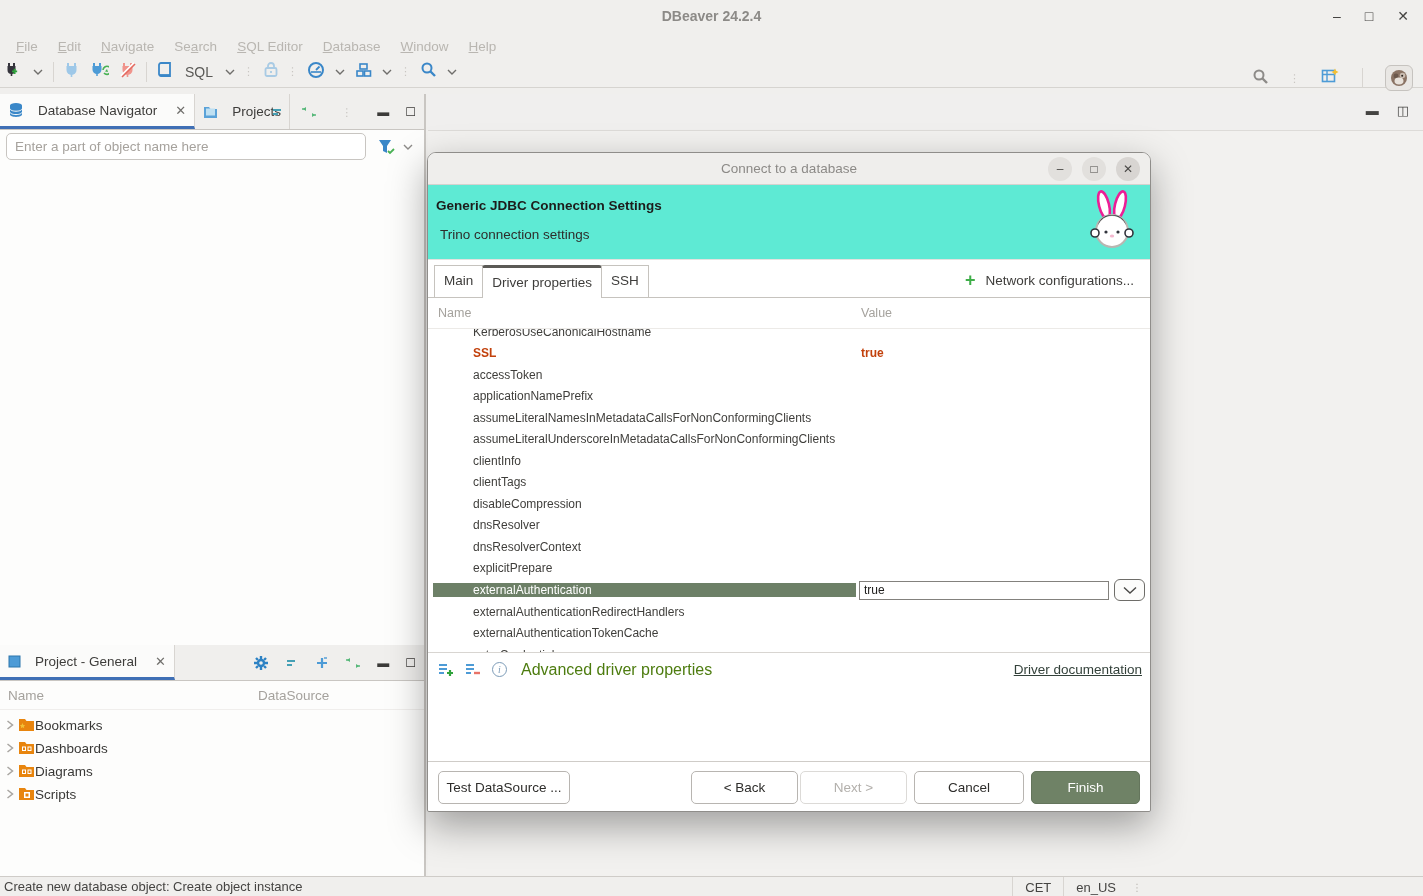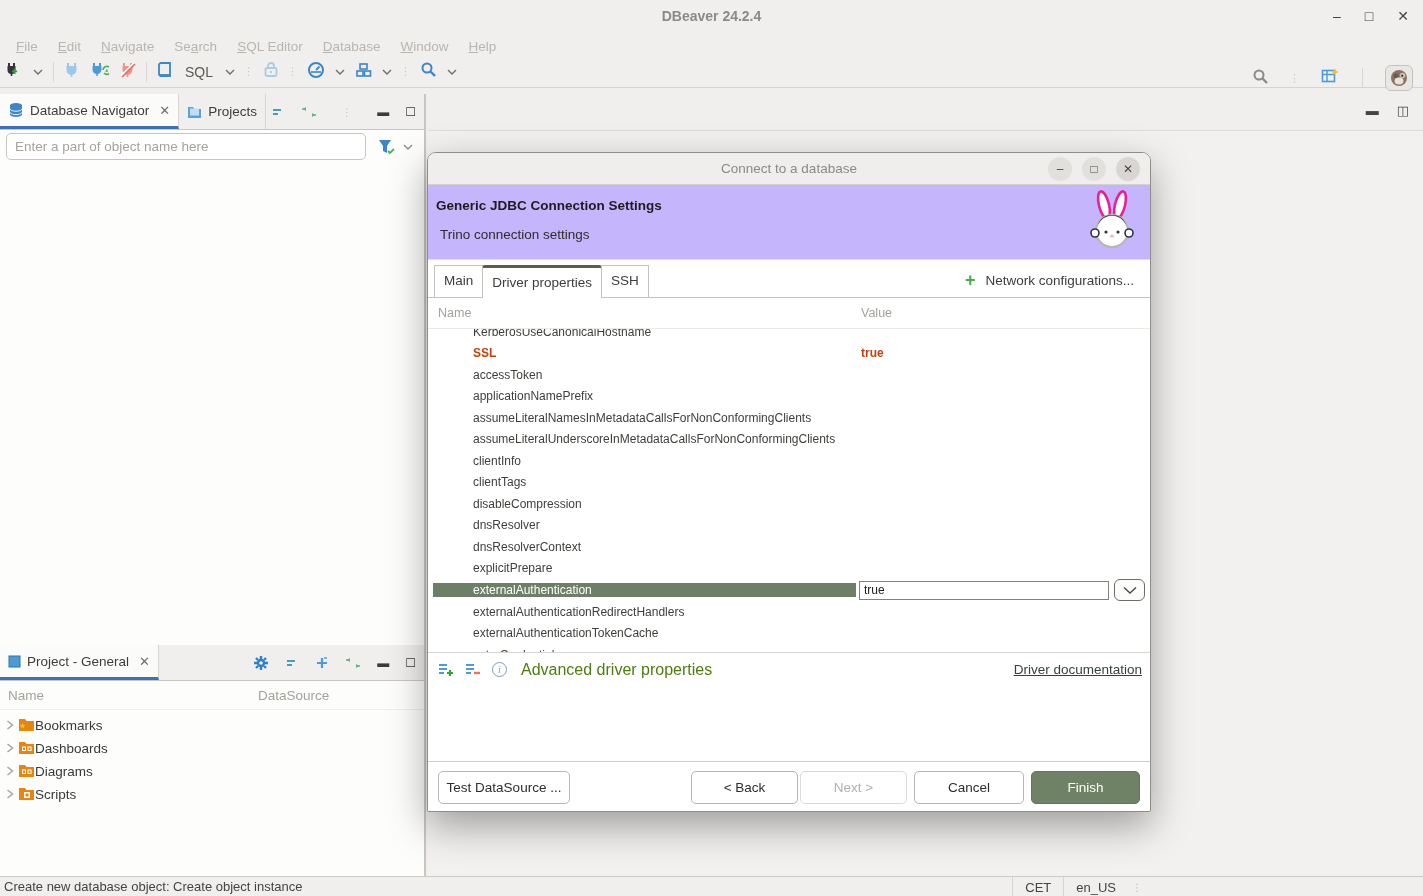--- a/index.html
+++ b/index.html
@@ -25,21 +25,21 @@
   .avatar-btn { width:28px; height:26px; border:1px solid #c6c3bf; border-radius:6px; background:#e9e7e4; display:flex; align-items:center; justify-content:center; }
 
   
   #workspace { position:absolute; left:0; top:94px; width:1423px; height:782px; }
   #left-col { position:absolute; left:0; top:0; width:426px; height:782px; border-right:2px solid #c9c6c2; background:#fdfdfc; }
   #editor-area { position:absolute; left:428px; top:0; width:995px; height:782px; background:#f2f1ef; }
   #editor-strip { height:37px; background:#f0efee; border-bottom:1px solid #dddbd8; position:relative; }
   #editor-strip .icons { position:absolute; right:14px; top:9px; display:flex; gap:18px; color:#454442; font-size:13px; }
 
   .tabbar { height:36px; background:#f0efed; border-bottom:1px solid #c9c6c2; display:flex; align-items:stretch; position:relative; }
-  .etab { display:flex; align-items:center; gap:6px; padding:0 8px; font-size:13.5px; color:#3e3d3b; border-right:1px solid #d8d5d1; }
+  .etab { display:flex; align-items:center; gap:14px; padding:0 8px; font-size:13.5px; color:#3e3d3b; border-right:1px solid #d8d5d1; }
   .etab.active { background:#fbfbfa; border-bottom:3px solid #3f6fb5; }
   .etab .close { color:#6f6e6b; font-size:13px; margin-left:4px; }
   .panel-icons { position:absolute; right:8px; top:0; height:36px; display:flex; align-items:center; gap:16px; }
   .mini-glyph { color:#3c3b39; font-size:12px; }
 
   #filter-row { height:33px; display:flex; align-items:center; padding:0 6px; background:#fdfdfc; }
   #filter-input { width:360px; height:27px; border:1px solid #c8c5c1; border-radius:5px; background:#fff; font-size:13.5px; color:#3e3d3b; padding:0 8px; font-family:"Liberation Sans",sans-serif; }
   #filter-input::placeholder { color:#a6a29d; }
   #filter-icons { margin-left:12px; display:flex; align-items:center; gap:8px; }
 
@@ -61,21 +61,21 @@
   .grip-dots { color:#b9b6b1; font-size:10px; letter-spacing:1px; padding-left:4px; }
 
   
   #dialog { position:absolute; left:427px; top:152px; width:724px; height:660px; background:#fff; border:1px solid #8f8d8a; border-radius:9px 9px 2px 2px; box-shadow:0 14px 38px rgba(0,0,0,.35); z-index:10; }
   #dlg-titlebar { height:32px; background:#efeeec; border-bottom:1px solid #d4d2cf; border-radius:8px 8px 0 0; display:flex; align-items:center; justify-content:center; position:relative; }
   #dlg-title { color:#8c8a87; font-size:13.5px; }
   #dlg-controls { position:absolute; right:10px; top:4px; display:flex; gap:10px; }
   .dlg-ctl { width:24px; height:24px; border-radius:50%; background:#e2e0dd; color:#4a4947; font-size:12px; display:flex; align-items:center; justify-content:center; }
   .dlg-ctl.close { background:#d8d5d2; }
 
-  #dlg-header { height:75px; background:#c4b5fd; border-bottom:1px solid #e4e2df; position:relative; }
+  #dlg-header { height:75px; background:#5eead4; border-bottom:1px solid #e4e2df; position:relative; }
   #dlg-heading { position:absolute; left:8px; top:13px; font-size:13.5px; font-weight:bold; color:#1d1c1b; }
   #dlg-subheading { position:absolute; left:12px; top:42px; font-size:13.5px; color:#2e2d2b; }
   #trino-logo { position:absolute; right:14px; top:4px; }
 
   #dlg-tabrow { height:38px; position:relative; display:flex; align-items:flex-end; padding-left:6px; border-bottom:1px solid #c6c3be; background:#fff; }
   .dtab { font-size:13.5px; color:#3e3d3b; padding:7px 9px; border:1px solid #c6c3be; border-bottom:none; margin-right:-1px; position:relative; background:#fff; }
   .dtab.active { border-top:3px solid #5b5a56; border-radius:3px 3px 0 0; margin-bottom:-1px; padding-bottom:8px; }
   #netcfg { position:absolute; right:16px; bottom:8px; display:flex; align-items:center; gap:10px; font-size:13.5px; color:#3e3d3b; }
   #netcfg .plus { color:#3fae49; font-size:18px; font-weight:bold; line-height:1; }
 

